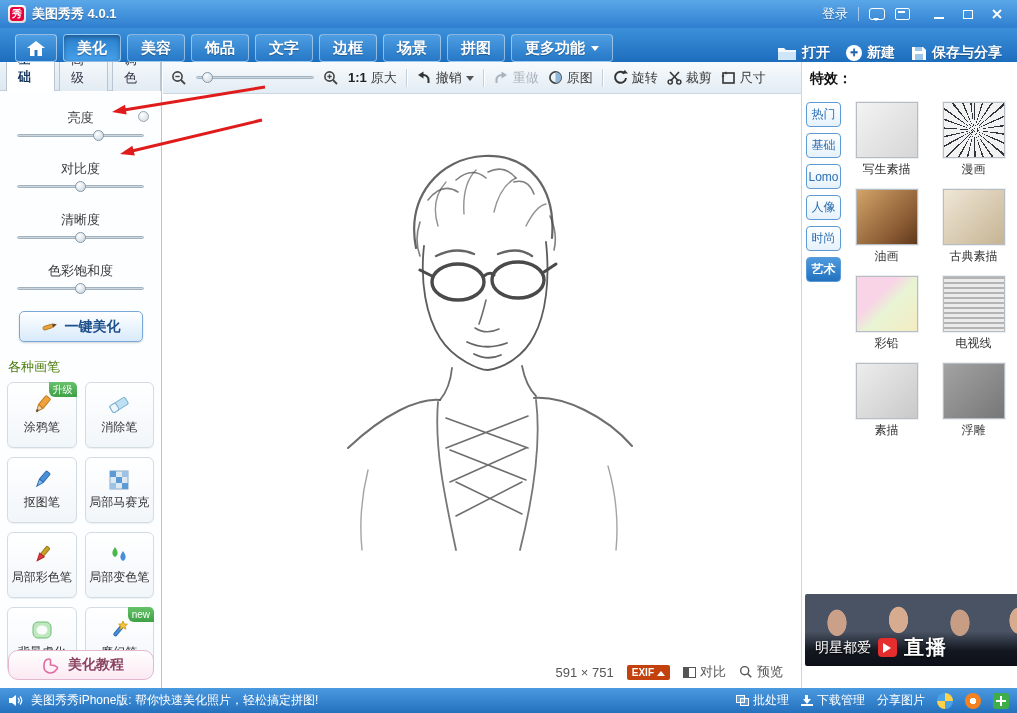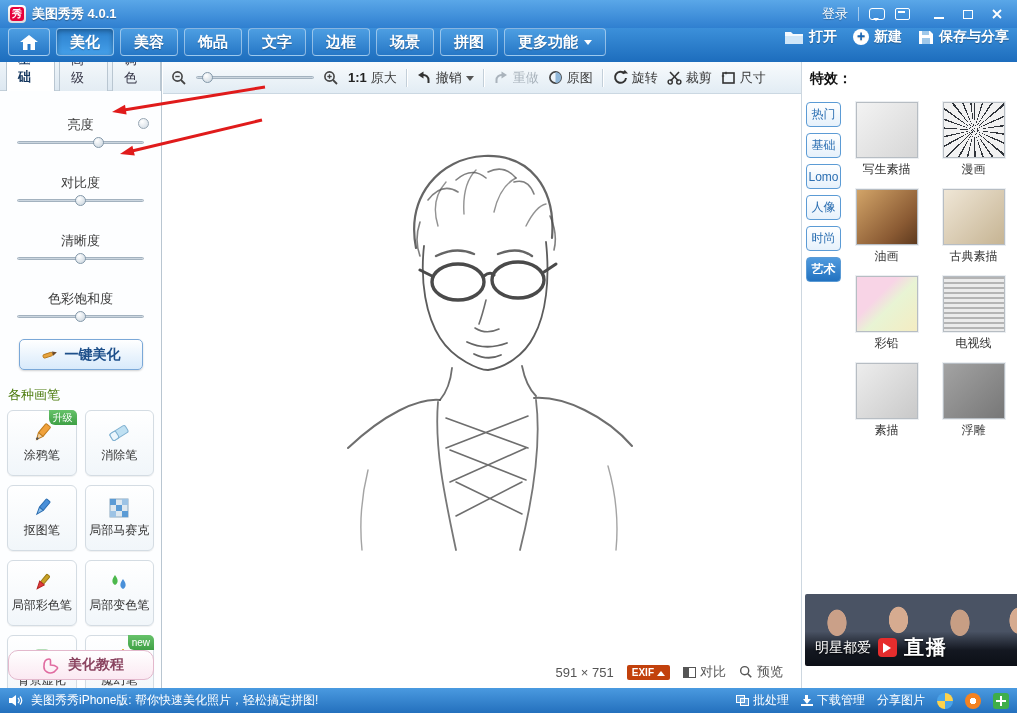--- a/index.html
+++ b/index.html
@@ -18,35 +18,35 @@
 .bubble-icon{width:16px;height:12px;border:1.5px solid #fff;border-radius:3px;position:relative}
 .bubble-icon:after{content:"";position:absolute;left:3px;bottom:-5px;border:3px solid transparent;border-top-color:#fff}
 .window-icon{width:15px;height:12px;border:1.5px solid #fff;border-radius:2px;position:relative}
 .window-icon:after{content:"";position:absolute;left:2px;top:2px;width:7px;height:1.5px;background:#fff}
 .win-btns{display:flex;gap:4px;margin-left:6px}
 .win-btn{width:25px;height:18px;display:flex;align-items:center;justify-content:center;border-radius:2px}
 .glyph-min{width:10px;height:2px;background:#fff;margin-top:8px}
 .glyph-max{width:10px;height:9px;border:1.6px solid #fff}
 
 
-.menubar{position:absolute;left:0;top:28px;width:100%;height:34px;background:linear-gradient(#3c90da,#1d6dbd);display:flex;align-items:flex-start;padding:0 8px;gap:6px;z-index:20}
+.menubar{position:absolute;left:0;top:28px;width:100%;height:34px;background:linear-gradient(#3c90da,#1d6dbd);display:flex;align-items:flex-end;padding:0 15px;gap:6px;z-index:20}
 .home-btn{width:42px;height:28px;border:1px solid rgba(255,255,255,.5);border-radius:4px;background:linear-gradient(#4d9ee2,#2677c6);display:flex;align-items:center;justify-content:center}
 .mtab{height:28px;padding:0 13px;color:#fff;font-size:15px;font-weight:bold;background:linear-gradient(#4d9ee2,#2677c6);border:1px solid rgba(255,255,255,.45);border-radius:4px;display:flex;align-items:center;gap:6px;text-shadow:0 1px 1px rgba(0,0,0,.3);white-space:nowrap}
 .mtab.active{background:linear-gradient(#2a7ecb,#45a0ea);box-shadow:inset 0 2px 5px rgba(0,0,0,.3)}
 .caret-down{width:0;height:0;border:4px solid transparent;border-top:5px solid #fff;margin-top:4px}
 .mb-right{margin-left:auto;display:flex;align-items:center;gap:16px;color:#fff;font-size:14px;font-weight:bold}
 .mb-item{display:flex;align-items:center;gap:5px;text-shadow:0 1px 1px rgba(0,0,0,.3)}
 .new-circle{width:16px;height:16px;border-radius:50%;background:#fff;color:#1665b5;font-weight:bold;font-size:14px;line-height:15px;text-align:center}
 
 
 .left-panel{position:absolute;left:0;top:62px;width:162px;height:626px;background:#fdfeff;border-right:1px solid #b9c6d1;z-index:5}
 .lp-tabs{height:29px;background:linear-gradient(#eef4f9,#dde8f1);border-bottom:1px solid #c2cfd9;display:flex;align-items:flex-end;gap:4px;padding:0 0 0 6px}
 .lp-tab{padding:4px 11px;font-size:13px;color:#334;background:linear-gradient(#fbfdfe,#e3ecf3);border:1px solid #b9c6d1;border-bottom:none;border-radius:4px 4px 0 0;position:relative;top:1px}
 .lp-tab.active{background:#fff;font-weight:bold;color:#14365e;padding-bottom:5px}
-.slider-group{margin-top:25px;position:relative}
+.slider-group{margin-top:18px;position:relative}
 .slider-label{text-align:center;font-size:13px;color:#3a3a3a;position:relative;height:17px}
 .reset-icon{position:absolute;right:12px;top:2px;width:11px;height:11px;border:1px solid #97a6b3;border-radius:50%;background:radial-gradient(circle at 35% 30%,#fff,#cfd9e2)}
 .slider{position:relative;height:12px;margin:4px 17px 0}
 .track{position:absolute;left:0;right:0;top:4px;height:3px;background:linear-gradient(#b6c3cf,#e2eaf1);border:1px solid #a3b2bf;border-radius:2px}
 .thumb{position:absolute;top:0;width:11px;height:11px;border-radius:50%;background:radial-gradient(circle at 35% 30%,#ffffff,#c6d2dc);border:1px solid #8398a9}
 .one-click{margin:16px auto 0;width:124px;height:31px;border:1px solid #7aa8d8;border-radius:5px;background:linear-gradient(#ffffff,#d8eafb);display:flex;align-items:center;justify-content:center;gap:6px;font-size:14px;font-weight:bold;color:#1d4f8a;box-shadow:0 1px 2px rgba(0,0,0,.18)}
 .brushes-header{margin:16px 0 6px 8px;font-size:13px;font-weight:normal;color:#4d7c0f}
 .brush-grid{padding:0 7px;display:grid;grid-template-columns:1fr 1fr;gap:9px 8px}
 .brush-card{height:66px;border:1px solid #d4dce3;border-radius:6px;background:linear-gradient(#ffffff,#f1f6fa);position:relative;display:flex;flex-direction:column;align-items:center;justify-content:center;gap:3px;font-size:12px;color:#333;box-shadow:0 1px 1px rgba(0,0,0,.06)}
 .badge{position:absolute;top:-1px;right:-1px;background:linear-gradient(#66c26a,#3fa045);color:#fff;font-size:10px;line-height:13px;padding:1px 4px;border-radius:0 5px 0 6px}

